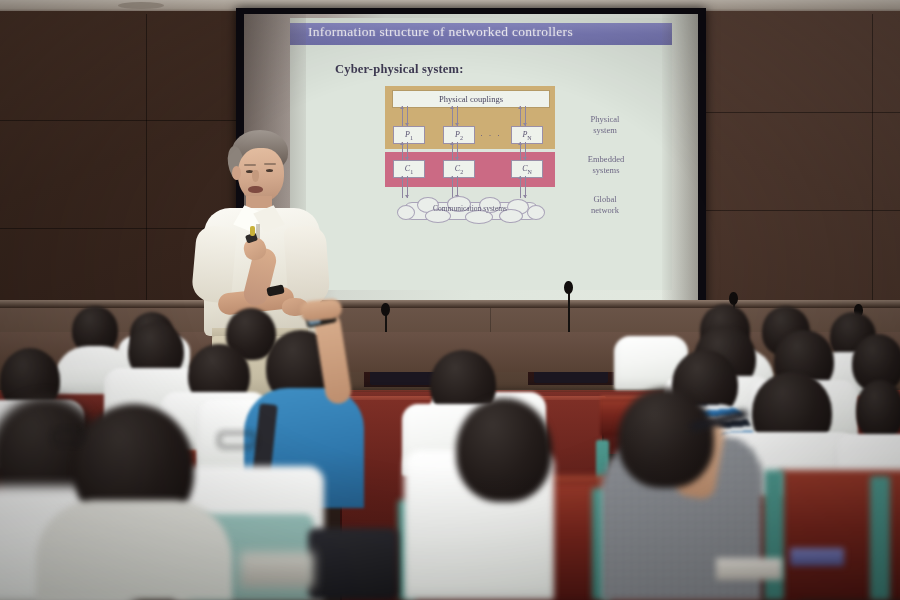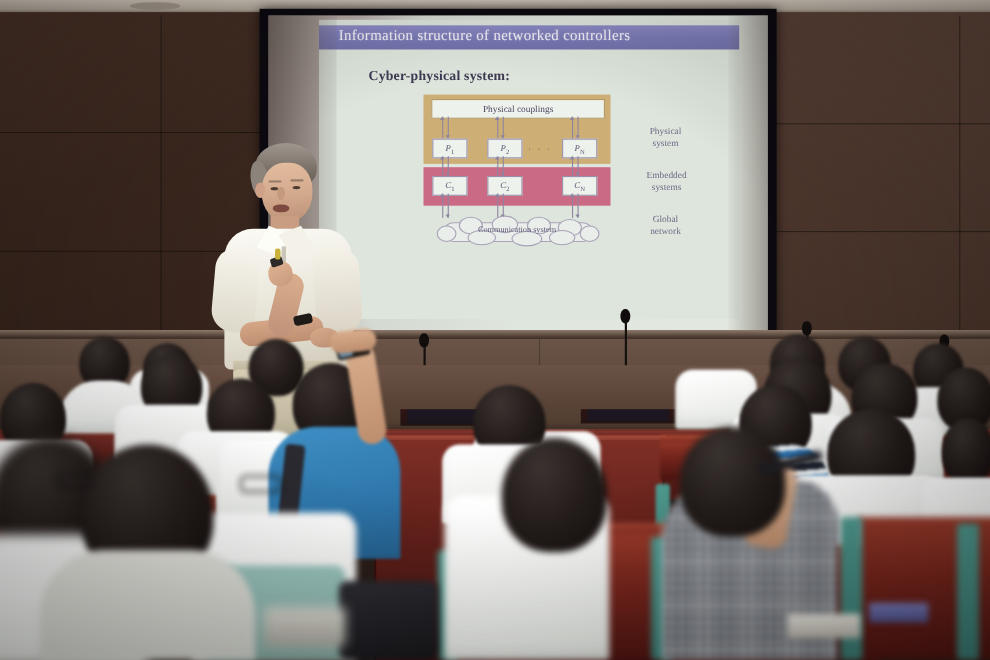--- a/index.html
+++ b/index.html
@@ -296,21 +296,21 @@
         <div class="cloud-body"></div>
         <div class="cloud-b" style="left:2px;top:9px;width:16px;height:13px;"></div>
         <div class="cloud-b" style="left:22px;top:1px;width:20px;height:14px;"></div>
         <div class="cloud-b" style="left:52px;top:0px;width:22px;height:14px;"></div>
         <div class="cloud-b" style="left:84px;top:1px;width:20px;height:14px;"></div>
         <div class="cloud-b" style="left:112px;top:3px;width:20px;height:14px;"></div>
         <div class="cloud-b" style="left:132px;top:9px;width:16px;height:13px;"></div>
         <div class="cloud-b" style="left:30px;top:13px;width:24px;height:12px;"></div>
         <div class="cloud-b" style="left:70px;top:14px;width:26px;height:12px;"></div>
         <div class="cloud-b" style="left:104px;top:13px;width:22px;height:12px;"></div>
-        <div class="cloud-label">Communication system</div>
+        <div class="cloud-label">Communication systems</div>
       </div>
 
       <div class="sidelabel" style="left:200px;top:28px;width:60px;">
         <div>Physical</div>
         <div>system</div>
       </div>
       <div class="sidelabel" style="left:200px;top:68px;width:62px;">
         <div>Embedded</div>
         <div>systems</div>
       </div>

